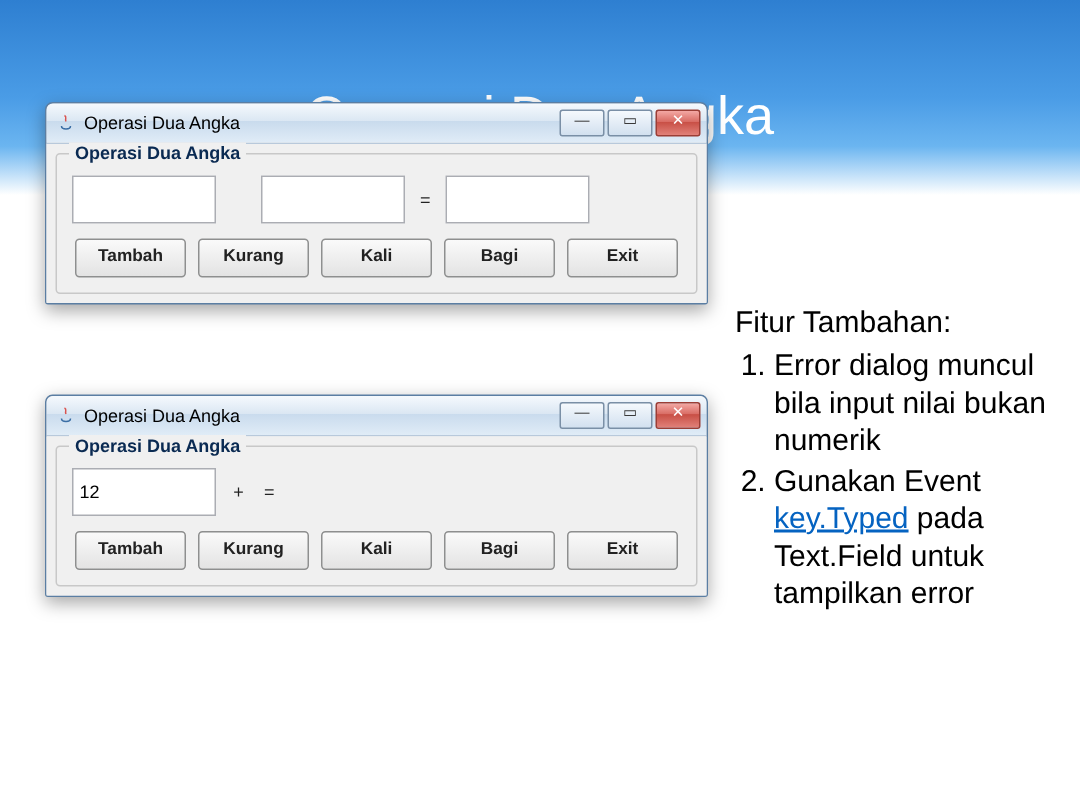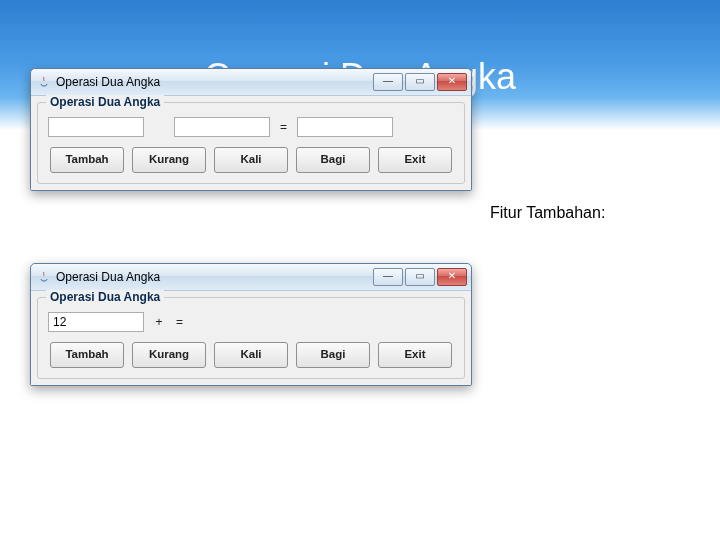--- a/index.html
+++ b/index.html
@@ -93,21 +93,21 @@
     left: 8px;
     background: #f0f0f0;
     padding: 0 4px;
     font-weight: bold;
     color: #0a2a52;
     font-size: 12px;
   }
   .row { display: flex; align-items: center; gap: 8px; }
   .row + .row { margin-top: 10px; justify-content: center; }
   .txt {
-    height: 20px;
+    height: 32px;
     border: 1px solid #abadb3;
     background: #fff;
     font-size: 12px;
     padding: 0 4px;
     box-sizing: border-box;
   }
   .txt.w1 { width: 96px; }
   .op-slot { width: 14px; text-align: center; color: #222; }
   .eq { color: #222; padding: 0 2px; }
   .btn {
@@ -124,21 +124,21 @@
     cursor: default;
   }
 
   
   .notes {
     position: absolute;
     left: 490px;
     top: 203px;
     width: 220px;
     color: #000;
-    font-size: 16px;
+    font-size: 20px;
     line-height: 1.25;
     font-family: Arial, sans-serif;
   }
   .notes ol { margin: 4px 0 0 0; padding-left: 26px; }
   .notes li { margin-bottom: 2px; }
   .blue-link { color: #0563c1; text-decoration: underline; }
 </style>
 </head>
 <body>
 
@@ -210,13 +210,17 @@
         <div class="btn">Kali</div>
         <div class="btn">Bagi</div>
         <div class="btn">Exit</div>
       </div>
     </div>
   </div>
 </div>
 
 <div class="notes">
   <div>Fitur Tambahan:</div>
+  <ol>
+    <li>Error dialog muncul bila input nilai bukan numerik</li>
+    <li>Gunakan Event <span class="blue-link">key.Typed</span> pada Text.Field untuk tampilkan error</li>
+  </ol>
 </div>
 
 </body></html>

